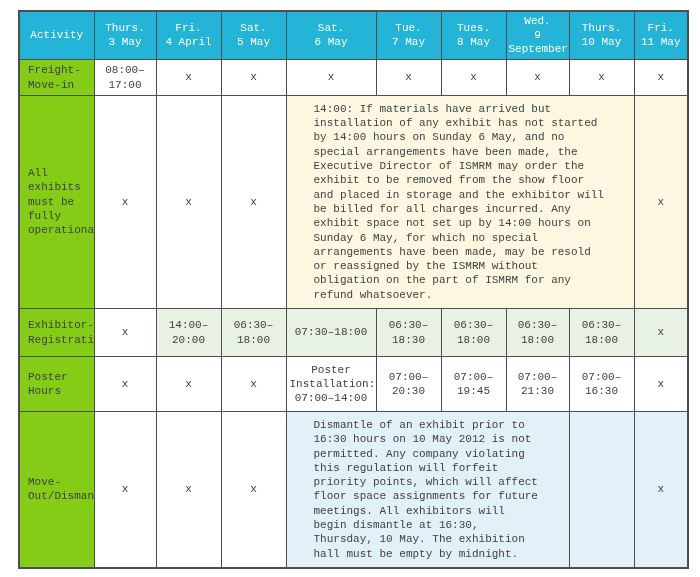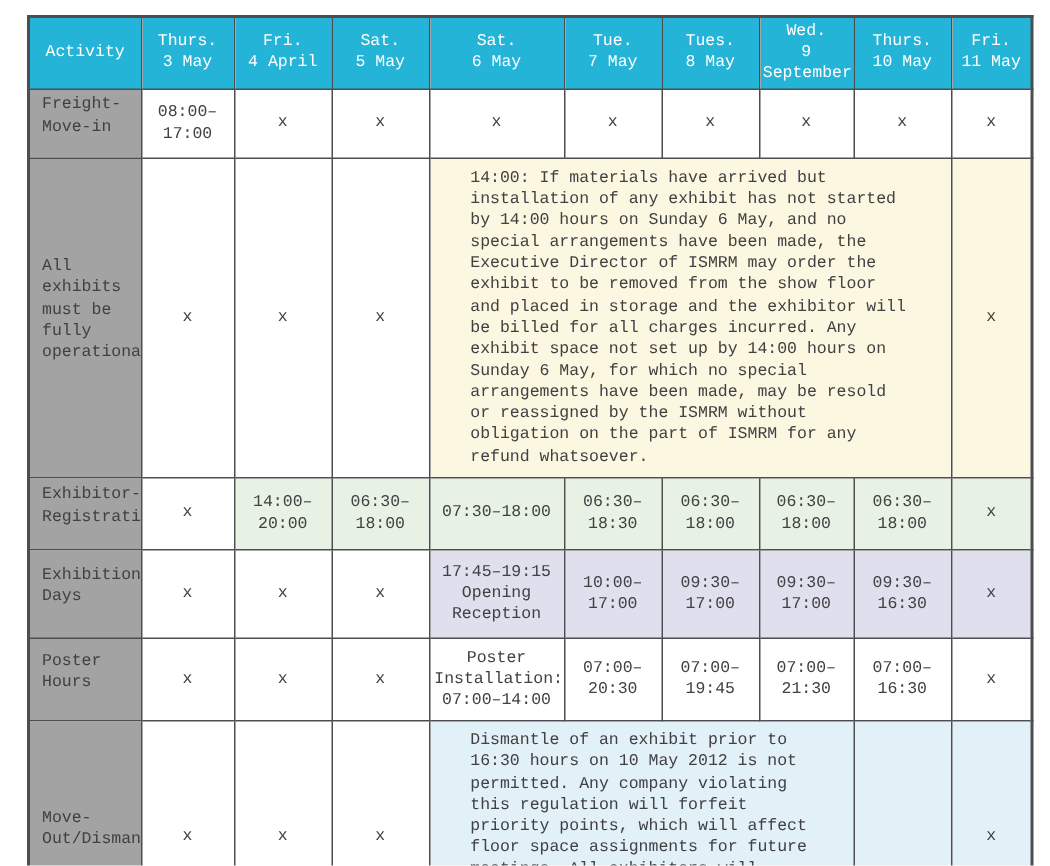--- a/index.html
+++ b/index.html
@@ -5,21 +5,21 @@
   html,body{margin:0;padding:0;background:#ffffff;width:700px;height:577px;overflow:hidden;
     font-family:"Liberation Sans","DejaVu Sans",sans-serif;color:#414042;}
   .stage{position:relative;width:700px;height:577px;background:#ffffff;font-family:Liberation Mono, monospace;}
   table.sched{position:absolute;left:18px;top:10px;width:669px;border-collapse:collapse;
     table-layout:fixed;border:2px solid #4d4e50;}
   table.sched th,table.sched td{border:1px solid #4d4e50;vertical-align:middle;
     font-size:11px;line-height:1.3;overflow:hidden;}
   thead th{background:#24b4d7;color:#ffffff;font-weight:normal;text-align:center;
     padding:3px 2px;height:26px;}
   thead th .hline{display:block;line-height:1.25;}
-  td.act{text-align:left;padding:3px 4px 13px 8px;background:#a3a3a3;}
+  td.act{text-align:left;padding:3px 4px 3px 8px;background:#84cc16;}
   td.t{text-align:center;padding:2px 3px;background:#ffffff;}
   td.para{text-align:left;padding:6px 27px;font-size:10px;line-height:1.42;}
   .blue{background:#e2f0f8 !important;}
   .yellow{background:#fbf7e1 !important;}
   .green{background:#e7f2e4 !important;}
   .lav{background:#dfdfed !important;}
   tr.r-h{height:31px;} tr.r0{height:33px;} tr.r1{height:80px;} tr.r2{height:146px;}
   tr.r3{height:48px;} tr.r4{height:59px;} tr.r5{height:55px;} tr.r6{height:104px;}
 </style>
 </head>
@@ -113,32 +113,20 @@
       <td class="t green">14:00–20:00</td>
       <td class="t green">06:30–18:00</td>
       <td class="t green">07:30–18:00</td>
       <td class="t green">06:30–18:30</td>
       <td class="t green">06:30–18:00</td>
       <td class="t green">06:30–18:00</td>
       <td class="t green">06:30–18:00</td>
       <td class="t green">x</td>
     </tr>
 
-    <tr class="r4">
-      <td class="act">Exhibition Days</td>
-      <td class="t">x</td>
-      <td class="t">x</td>
-      <td class="t">x</td>
-      <td class="t lav">17:45–19:15 Opening Reception</td>
-      <td class="t lav">10:00–17:00</td>
-      <td class="t lav">09:30–17:00</td>
-      <td class="t lav">09:30–17:00</td>
-      <td class="t lav">09:30–16:30</td>
-      <td class="t lav">x</td>
-    </tr>
 
     <tr class="r5">
       <td class="act">Poster Hours</td>
       <td class="t">x</td>
       <td class="t">x</td>
       <td class="t">x</td>
       <td class="t">Poster Installation: 07:00–14:00</td>
       <td class="t">07:00–20:30</td>
       <td class="t">07:00–19:45</td>
       <td class="t">07:00–21:30</td>

